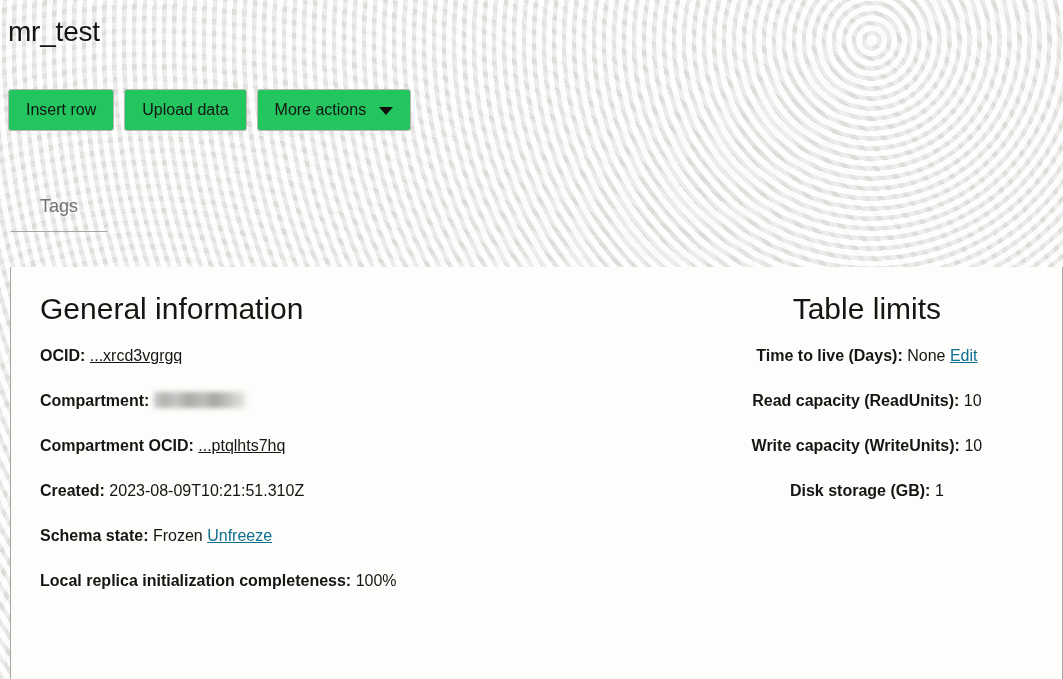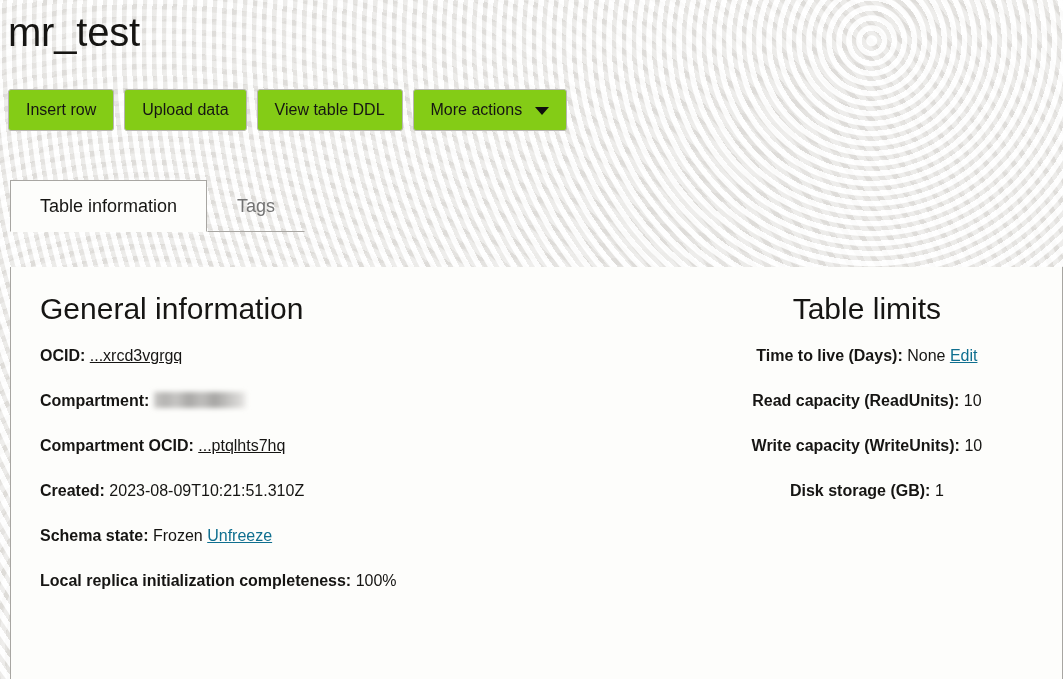--- a/index.html
+++ b/index.html
@@ -42,40 +42,40 @@
     z-index: 1;
     width: 1063px;
     height: 679px;
     box-sizing: border-box;
   }
 
   
   .page-title {
     margin: 0;
     padding: 9px 0 0 8px;
-    font-size: 40px;
+    font-size: 28px;
     line-height: 46px;
     font-weight: 400;
     letter-spacing: -0.2px;
     color: #161513;
   }
 
   
   .action-bar {
     display: flex;
     align-items: center;
     gap: 10px;
     padding: 34px 0 0 8px;
   }
   .btn {
     font-family: "Liberation Sans", sans-serif;
     font-size: 16px;
     line-height: 19px;
     color: #161513;
-    background: #84cc16;
+    background: #22c55e;
     border: 1px solid #b8b6b2;
     border-radius: 3px;
     padding: 10px 17px 11px 17px;
     cursor: pointer;
     display: inline-flex;
     align-items: center;
     gap: 13px;
     white-space: nowrap;
   }
   .caret {
@@ -198,32 +198,26 @@
   <h1 class="page-title">mr_test</h1>
 
   <div class="action-bar">
     <button class="btn">
       <span>Insert row</span>
     </button>
     <button class="btn">
       <span>Upload data</span>
     </button>
     <button class="btn">
-      <span>View table DDL</span>
-    </button>
-    <button class="btn">
       <span>More actions</span>
       <span class="caret"></span>
     </button>
   </div>
 
   <div class="tabs">
-    <div class="tab active">
-      <span>Table information</span>
-    </div>
     <div class="tab inactive">
       <span>Tags</span>
     </div>
   </div>
 
   <div class="panel">
     <div class="panel-inner">
 
       <div class="col col-left">
         <h2 class="section-title">General information</h2>

